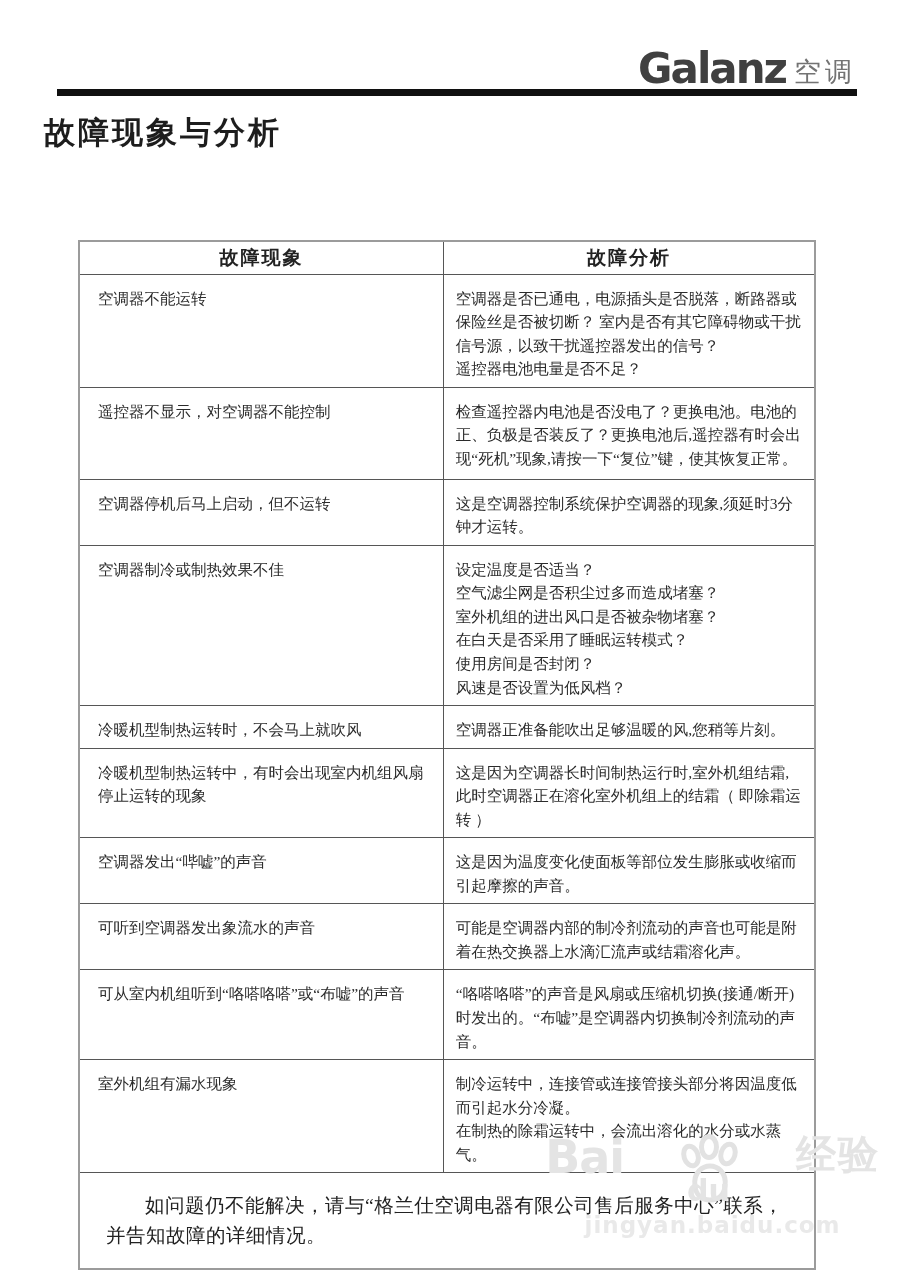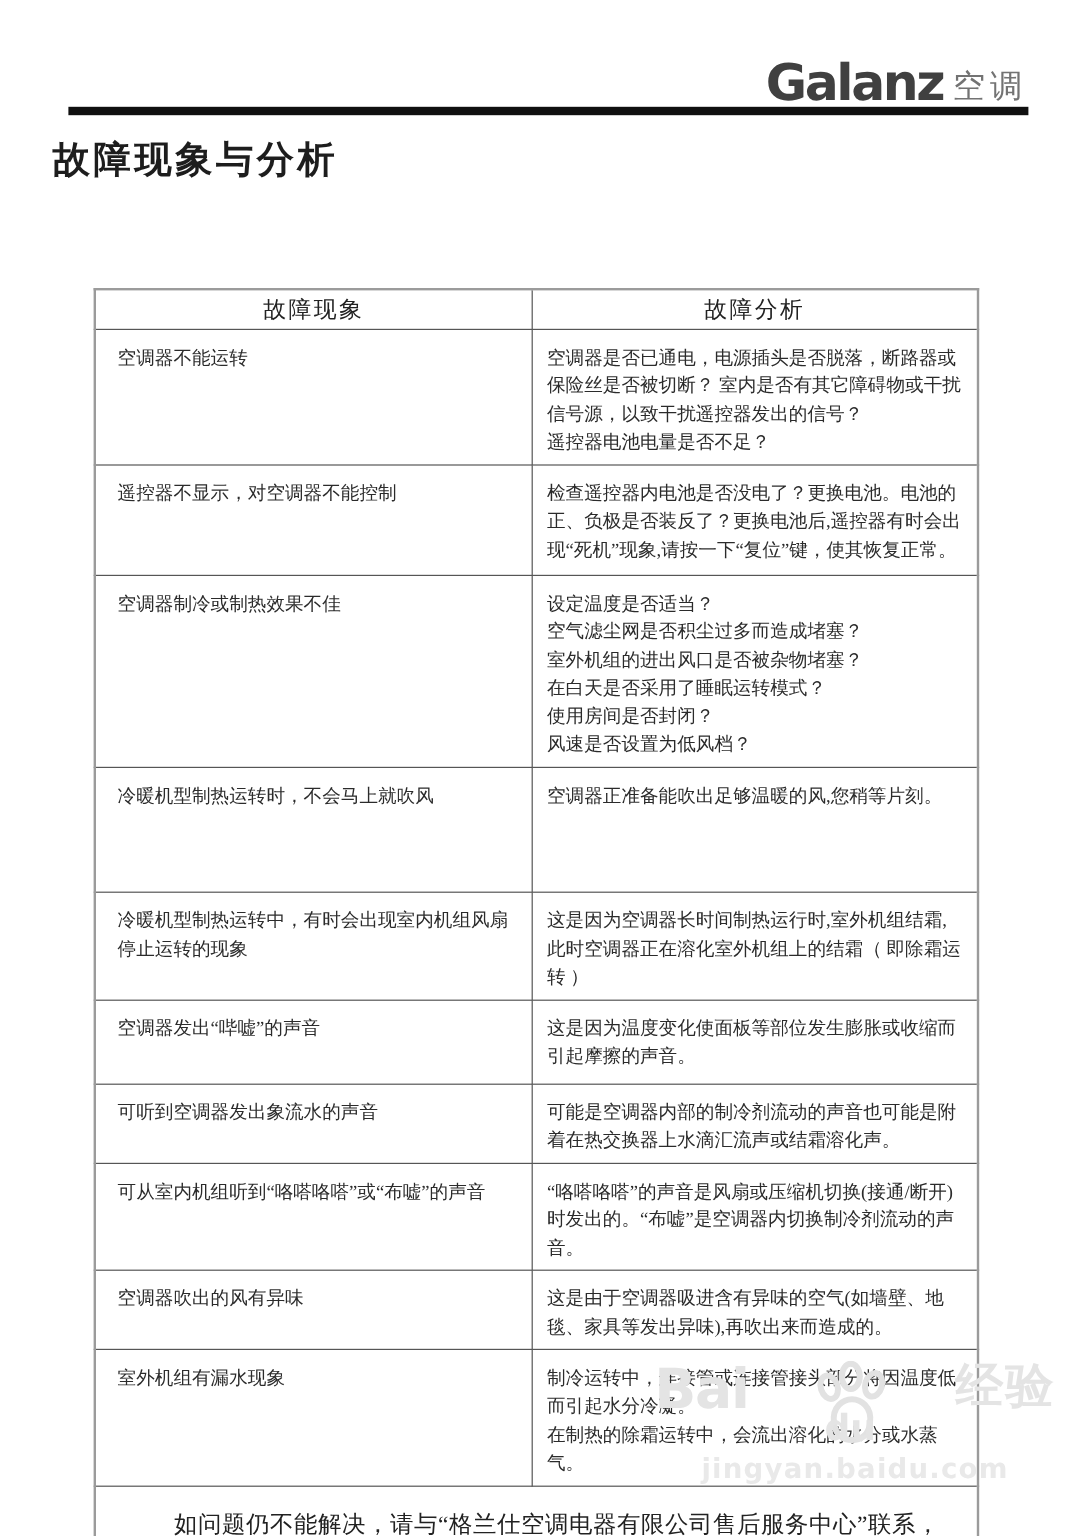--- a/index.html
+++ b/index.html
@@ -38,21 +38,21 @@
   .fault-table {
     position:absolute; left:78px; top:240px; width:738px;
     border-collapse:collapse; table-layout:fixed;
     border:2px solid #9b9b9b;
   }
   .fault-table th, .fault-table td {
     border:1px solid #565656; vertical-align:top;
   }
   .fault-table th {
     height:33px; vertical-align:middle; text-align:center;
-    font-weight:normal; font-size:19px; letter-spacing:2px; color:#222;
+    font-weight:bold; font-size:19px; letter-spacing:2px; color:#222;
   }
   .col-1 { width:49.5%; }
   .col-2 { width:50.5%; }
   td.c1 { padding:12px 12px 6px 18px; font-size:15.5px; line-height:1.52; color:#2b2b2b; }
   td.c2 { padding:12px 12px 6px 12px; font-size:15.5px; line-height:1.52; color:#2b2b2b; white-space:pre-line; }
   #fault-rows tr:nth-child(1)  { height:98px; }
   #fault-rows tr:nth-child(2)  { height:92px; }
   #fault-rows tr:nth-child(3)  { height:60px; }
   #fault-rows tr:nth-child(4)  { height:104px; }
   #fault-rows tr:nth-child(5)  { height:30px; }
@@ -119,20 +119,24 @@
       <tr>
         <td class="c1">空调器不能运转</td>
         <td class="c2">空调器是否已通电，电源插头是否脱落，断路器或保险丝是否被切断？ 室内是否有其它障碍物或干扰信号源，以致干扰遥控器发出的信号？
 遥控器电池电量是否不足？</td>
       </tr>
       <tr>
         <td class="c1">遥控器不显示，对空调器不能控制</td>
         <td class="c2">检查遥控器内电池是否没电了？更换电池。电池的正、负极是否装反了？更换电池后,遥控器有时会出现“死机”现象,请按一下“复位”键，使其恢复正常。</td>
       </tr>
       <tr>
+        <td class="c1">空调器停机后马上启动，但不运转</td>
+        <td class="c2">这是空调器控制系统保护空调器的现象,须延时3分钟才运转。</td>
+      </tr>
+      <tr>
         <td class="c1">空调器制冷或制热效果不佳</td>
         <td class="c2">设定温度是否适当？
 空气滤尘网是否积尘过多而造成堵塞？
 室外机组的进出风口是否被杂物堵塞？
 在白天是否采用了睡眠运转模式？
 使用房间是否封闭？
 风速是否设置为低风档？</td>
       </tr>
       <tr>
         <td class="c1">冷暖机型制热运转时，不会马上就吹风</td>
@@ -146,24 +150,20 @@
         <td class="c1">空调器发出“哔嘘”的声音</td>
         <td class="c2">这是因为温度变化使面板等部位发生膨胀或收缩而引起摩擦的声音。</td>
       </tr>
       <tr>
         <td class="c1">可听到空调器发出象流水的声音</td>
         <td class="c2">可能是空调器内部的制冷剂流动的声音也可能是附着在热交换器上水滴汇流声或结霜溶化声。</td>
       </tr>
       <tr>
         <td class="c1">可从室内机组听到“咯嗒咯嗒”或“布嘘”的声音</td>
         <td class="c2">“咯嗒咯嗒”的声音是风扇或压缩机切换(接通/断开)时发出的。“布嘘”是空调器内切换制冷剂流动的声音。</td>
-      </tr>
-      <tr>
-        <td class="c1">空调器吹出的风有异味</td>
-        <td class="c2">这是由于空调器吸进含有异味的空气(如墙壁、地毯、家具等发出异味),再吹出来而造成的。</td>
       </tr>
       <tr>
         <td class="c1">室外机组有漏水现象</td>
         <td class="c2">制冷运转中，连接管或连接管接头部分将因温度低而引起水分冷凝。
 在制热的除霜运转中，会流出溶化的水分或水蒸气。</td>
       </tr>
     </tbody>
   <tfoot>
     <tr>
       <td class="footer-cell" colspan="2">如问题仍不能解决，请与“格兰仕空调电器有限公司售后服务中心”联系，并告知故障的详细情况。</td>

